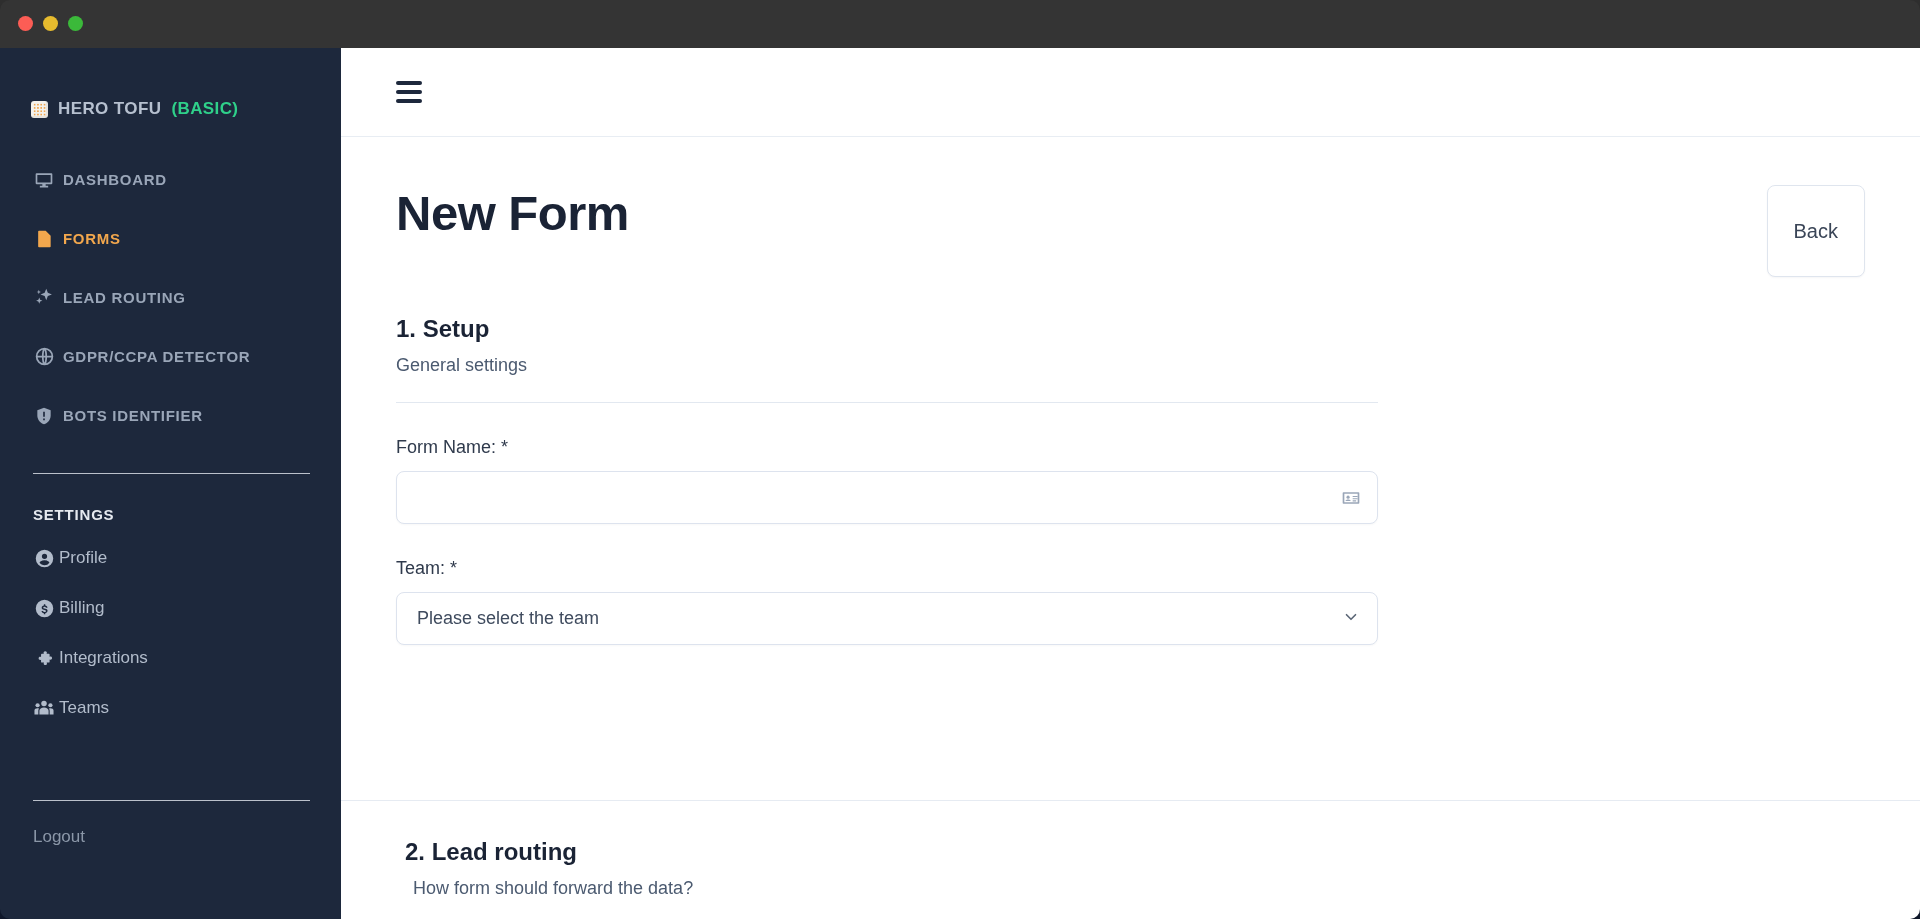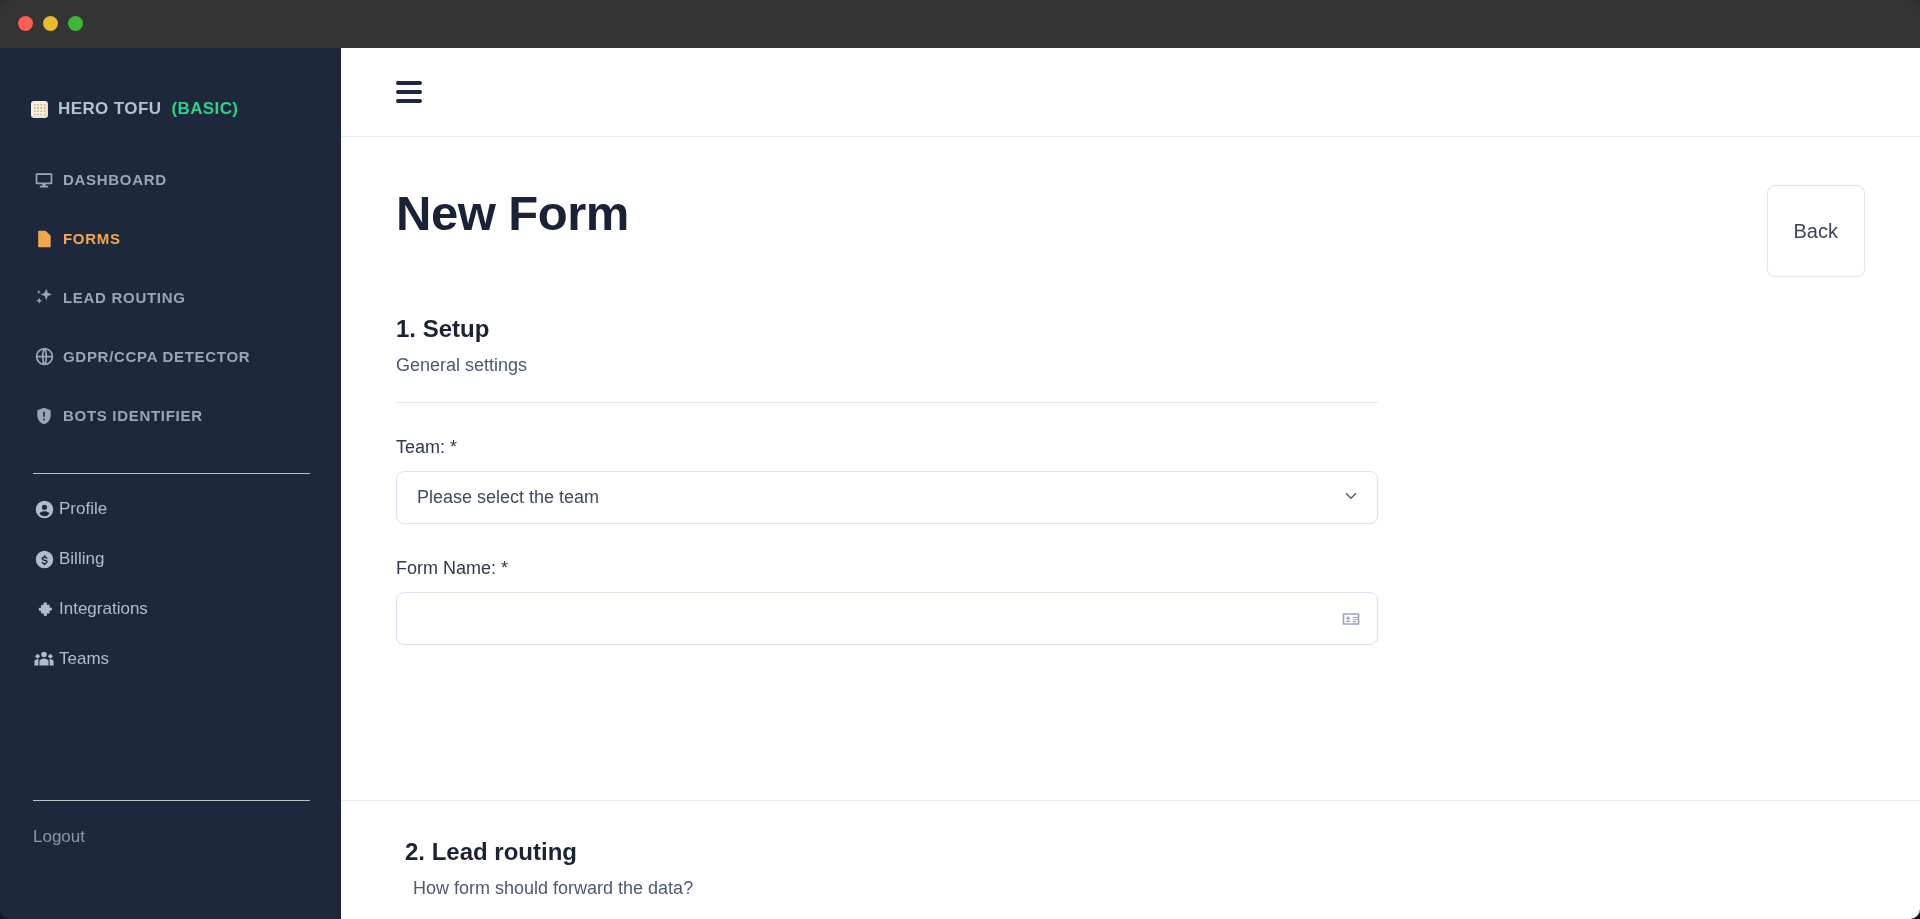--- a/index.html
+++ b/index.html
@@ -249,20 +249,21 @@
               <path d="M12 2l8 3v6.5c0 4.8-3.3 8.9-8 10.5-4.7-1.6-8-5.7-8-10.5V5l8-3z"></path>
               <path d="M11 7h2v6h-2V7zm0 8h2v2h-2v-2z" fill="#1d283c"></path>
             </svg>
           </span>
           <span>BOTS IDENTIFIER</span>
         </div>
       </nav>
 
       <div class="hr"></div>
 
+      <div class="section-label">SETTINGS</div>
 
       <nav class="nav2">
 
         <div class="nav-item">
           <span class="ico">
             <svg width="21" height="21" viewBox="0 0 24 24" fill="currentColor">
               <path d="M12 2a10 10 0 1 0 0 20 10 10 0 0 0 0-20zm0 4.5a3 3 0 1 1 0 6 3 3 0 0 1 0-6zm0 13.2c-2.3 0-4.4-1.1-5.6-2.9.2-1.8 3.7-2.8 5.6-2.8s5.4 1 5.6 2.8a6.8 6.8 0 0 1-5.6 2.9z"></path>
             </svg>
           </span>
           <span>Profile</span>
@@ -321,49 +322,49 @@
 
         <div class="page-head">
           <h1 class="page-title">New Form</h1>
           <button class="back-btn">Back</button>
         </div>
 
         <section class="section">
           <div class="section-title">1. Setup</div>
           <div class="section-sub">General settings</div>
           <div class="section-rule"></div>
-
-          <div class="field">
-            <div class="field-label">Team: *</div>
-            <div class="select-wrap">
-              <div class="select-box">
-                <span>Please select the team</span>
-              </div>
-              <span class="chev">
-                <svg width="18" height="18" viewBox="0 0 24 24" fill="none" stroke="currentColor" stroke-width="2.2" stroke-linecap="round" stroke-linejoin="round">
-                  <polyline points="6 9 12 15 18 9"></polyline>
-                </svg>
-              </span>
-            </div>
-          </div>
 
           <div class="field">
             <div class="field-label">Form Name: *</div>
             <div class="input-wrap">
               <input class="text-input" type="text" value="" placeholder="" style="">
               <span class="input-icon">
                 <svg width="20" height="20" viewBox="0 0 24 24" fill="currentColor">
                   <path d="M3 5h18a1 1 0 0 1 1 1v12a1 1 0 0 1-1 1H3a1 1 0 0 1-1-1V6a1 1 0 0 1 1-1zm1 2v10h16V7H4z"></path>
                   <circle cx="8.5" cy="11" r="1.9"></circle>
                   <path d="M5.2 15.6c.3-1.2 1.7-1.9 3.3-1.9s3 .7 3.3 1.9H5.2z"></path>
                   <path d="M14 9.6h6v1.3h-6V9.6zm0 2.6h6v1.3h-6v-1.3zm0 2.6h4.2v1.3H14v-1.3z"></path>
                 </svg>
               </span>
             </div>
           </div>
+
+          <div class="field">
+            <div class="field-label">Team: *</div>
+            <div class="select-wrap">
+              <div class="select-box">
+                <span>Please select the team</span>
+              </div>
+              <span class="chev">
+                <svg width="18" height="18" viewBox="0 0 24 24" fill="none" stroke="currentColor" stroke-width="2.2" stroke-linecap="round" stroke-linejoin="round">
+                  <polyline points="6 9 12 15 18 9"></polyline>
+                </svg>
+              </span>
+            </div>
+          </div>
         </section>
       </div>
 
       <div class="full-rule"></div>
 
       <section class="section2">
         <div class="section-title">2. Lead routing</div>
         <div class="section-sub">How form should forward the data?</div>
       </section>
 

